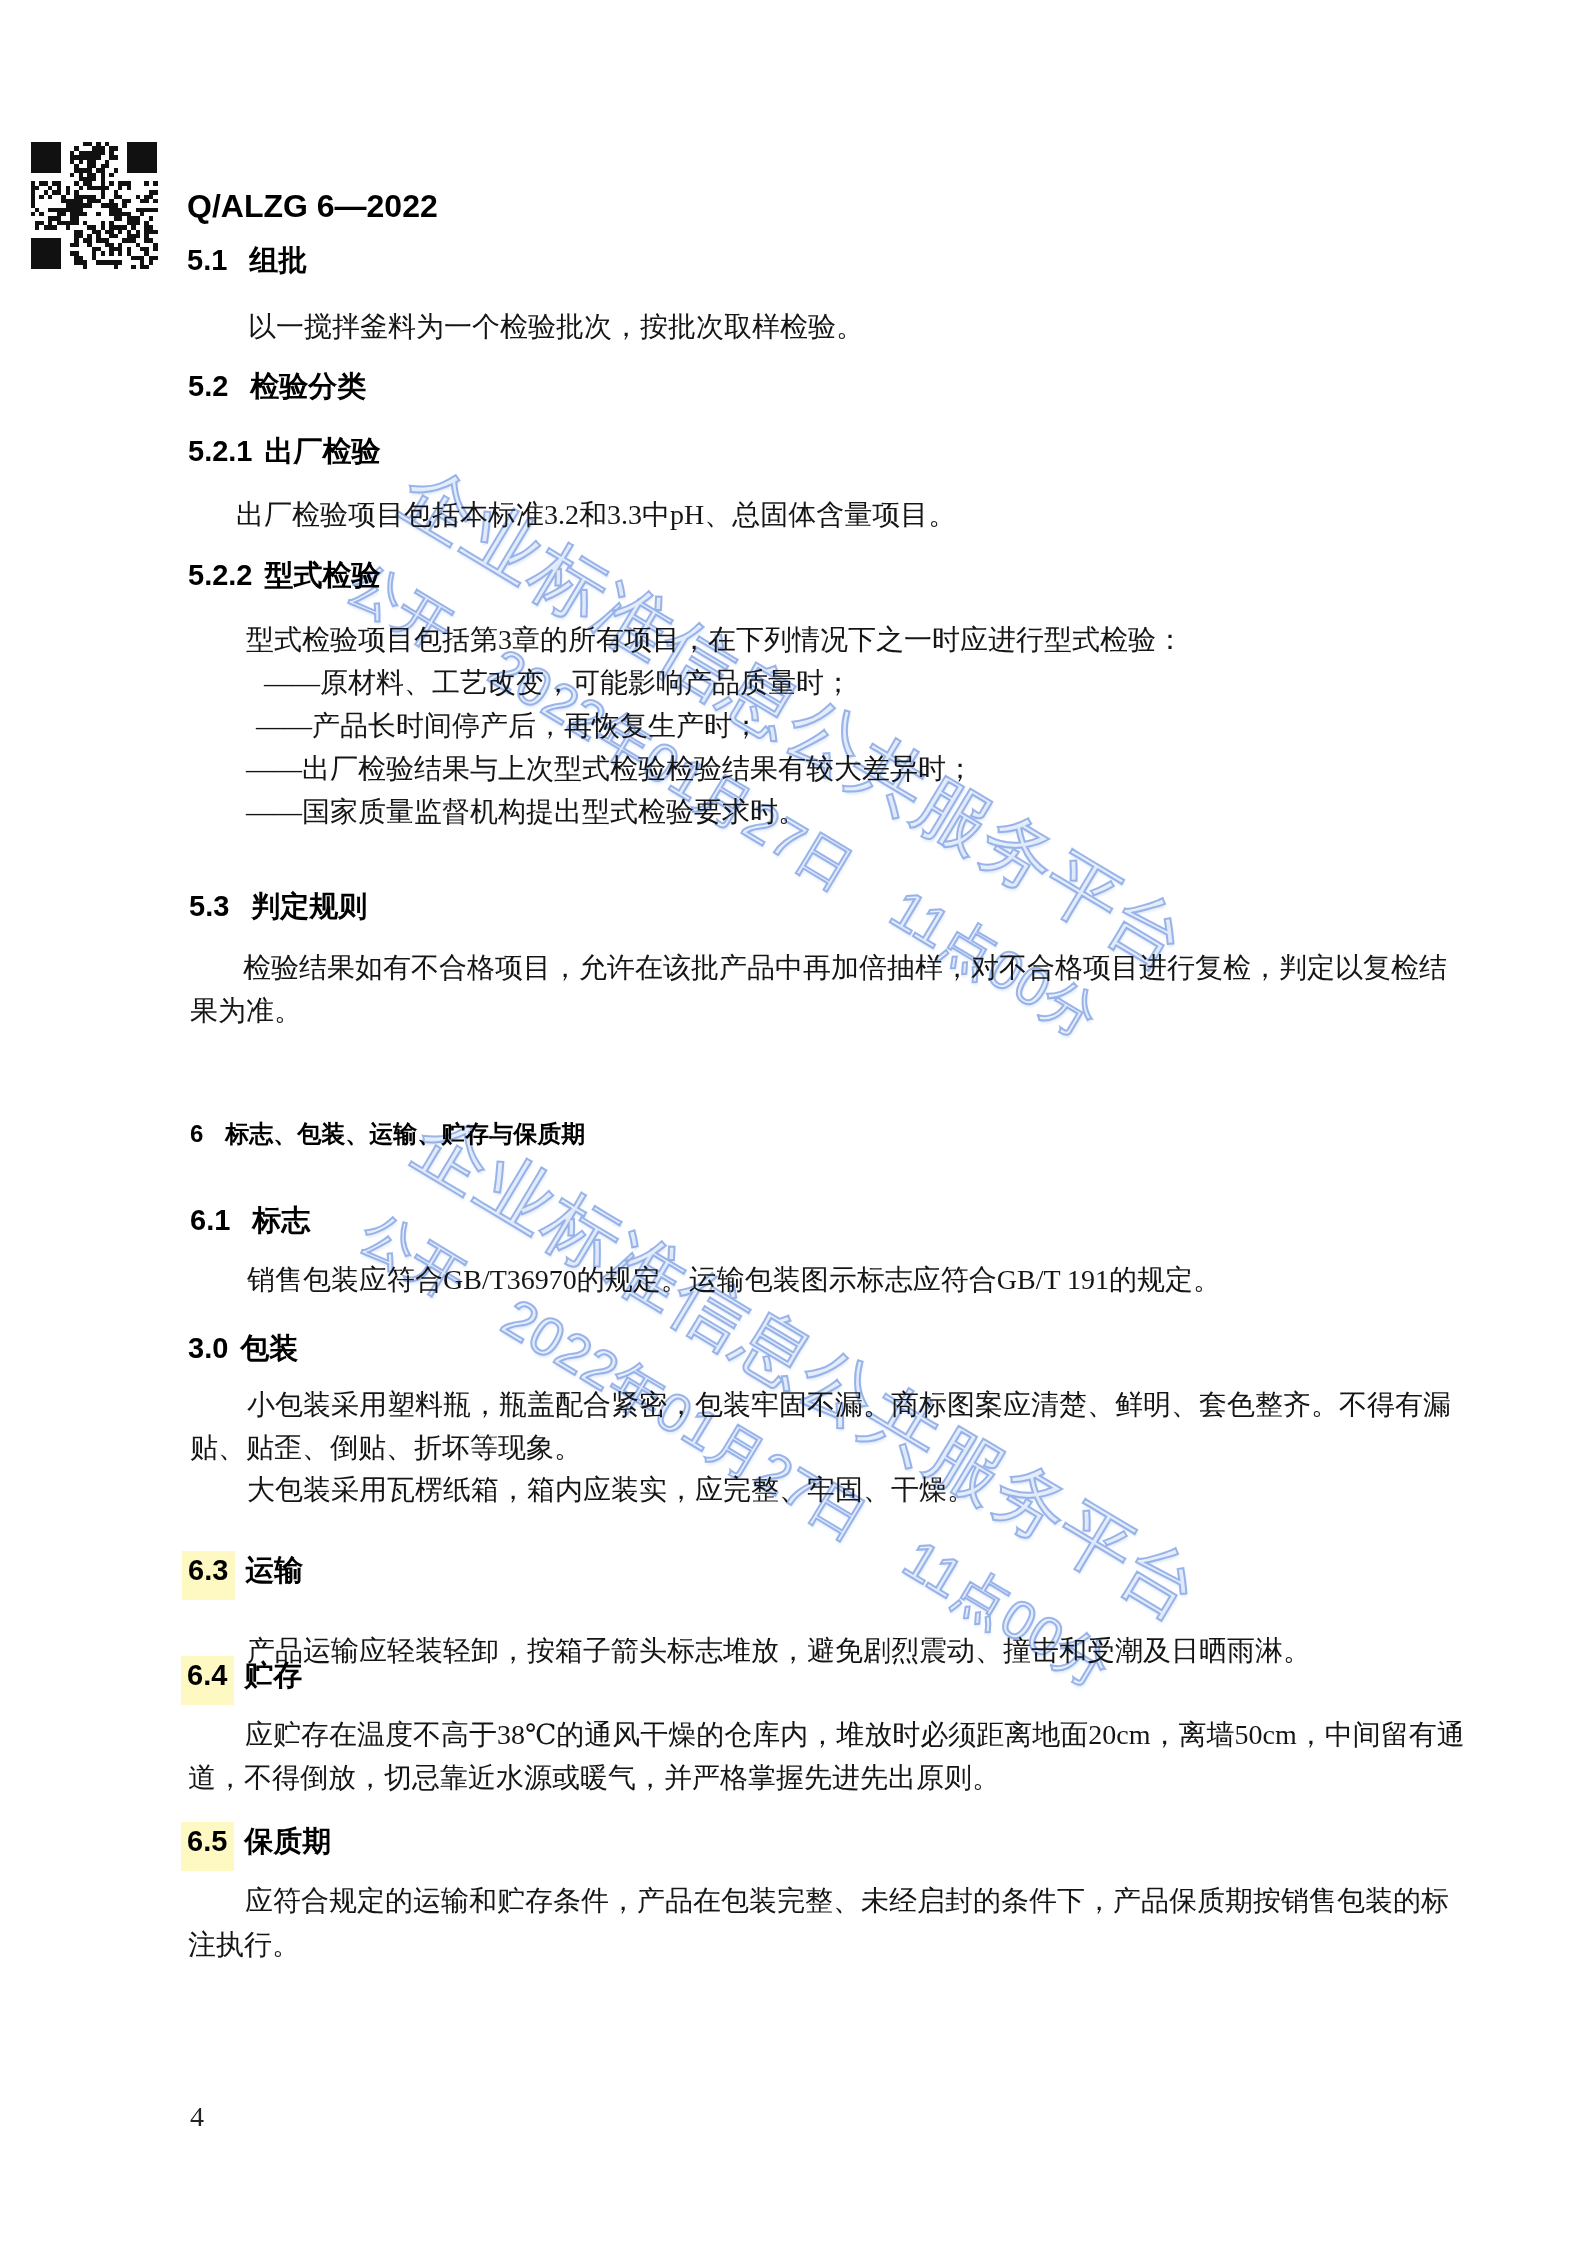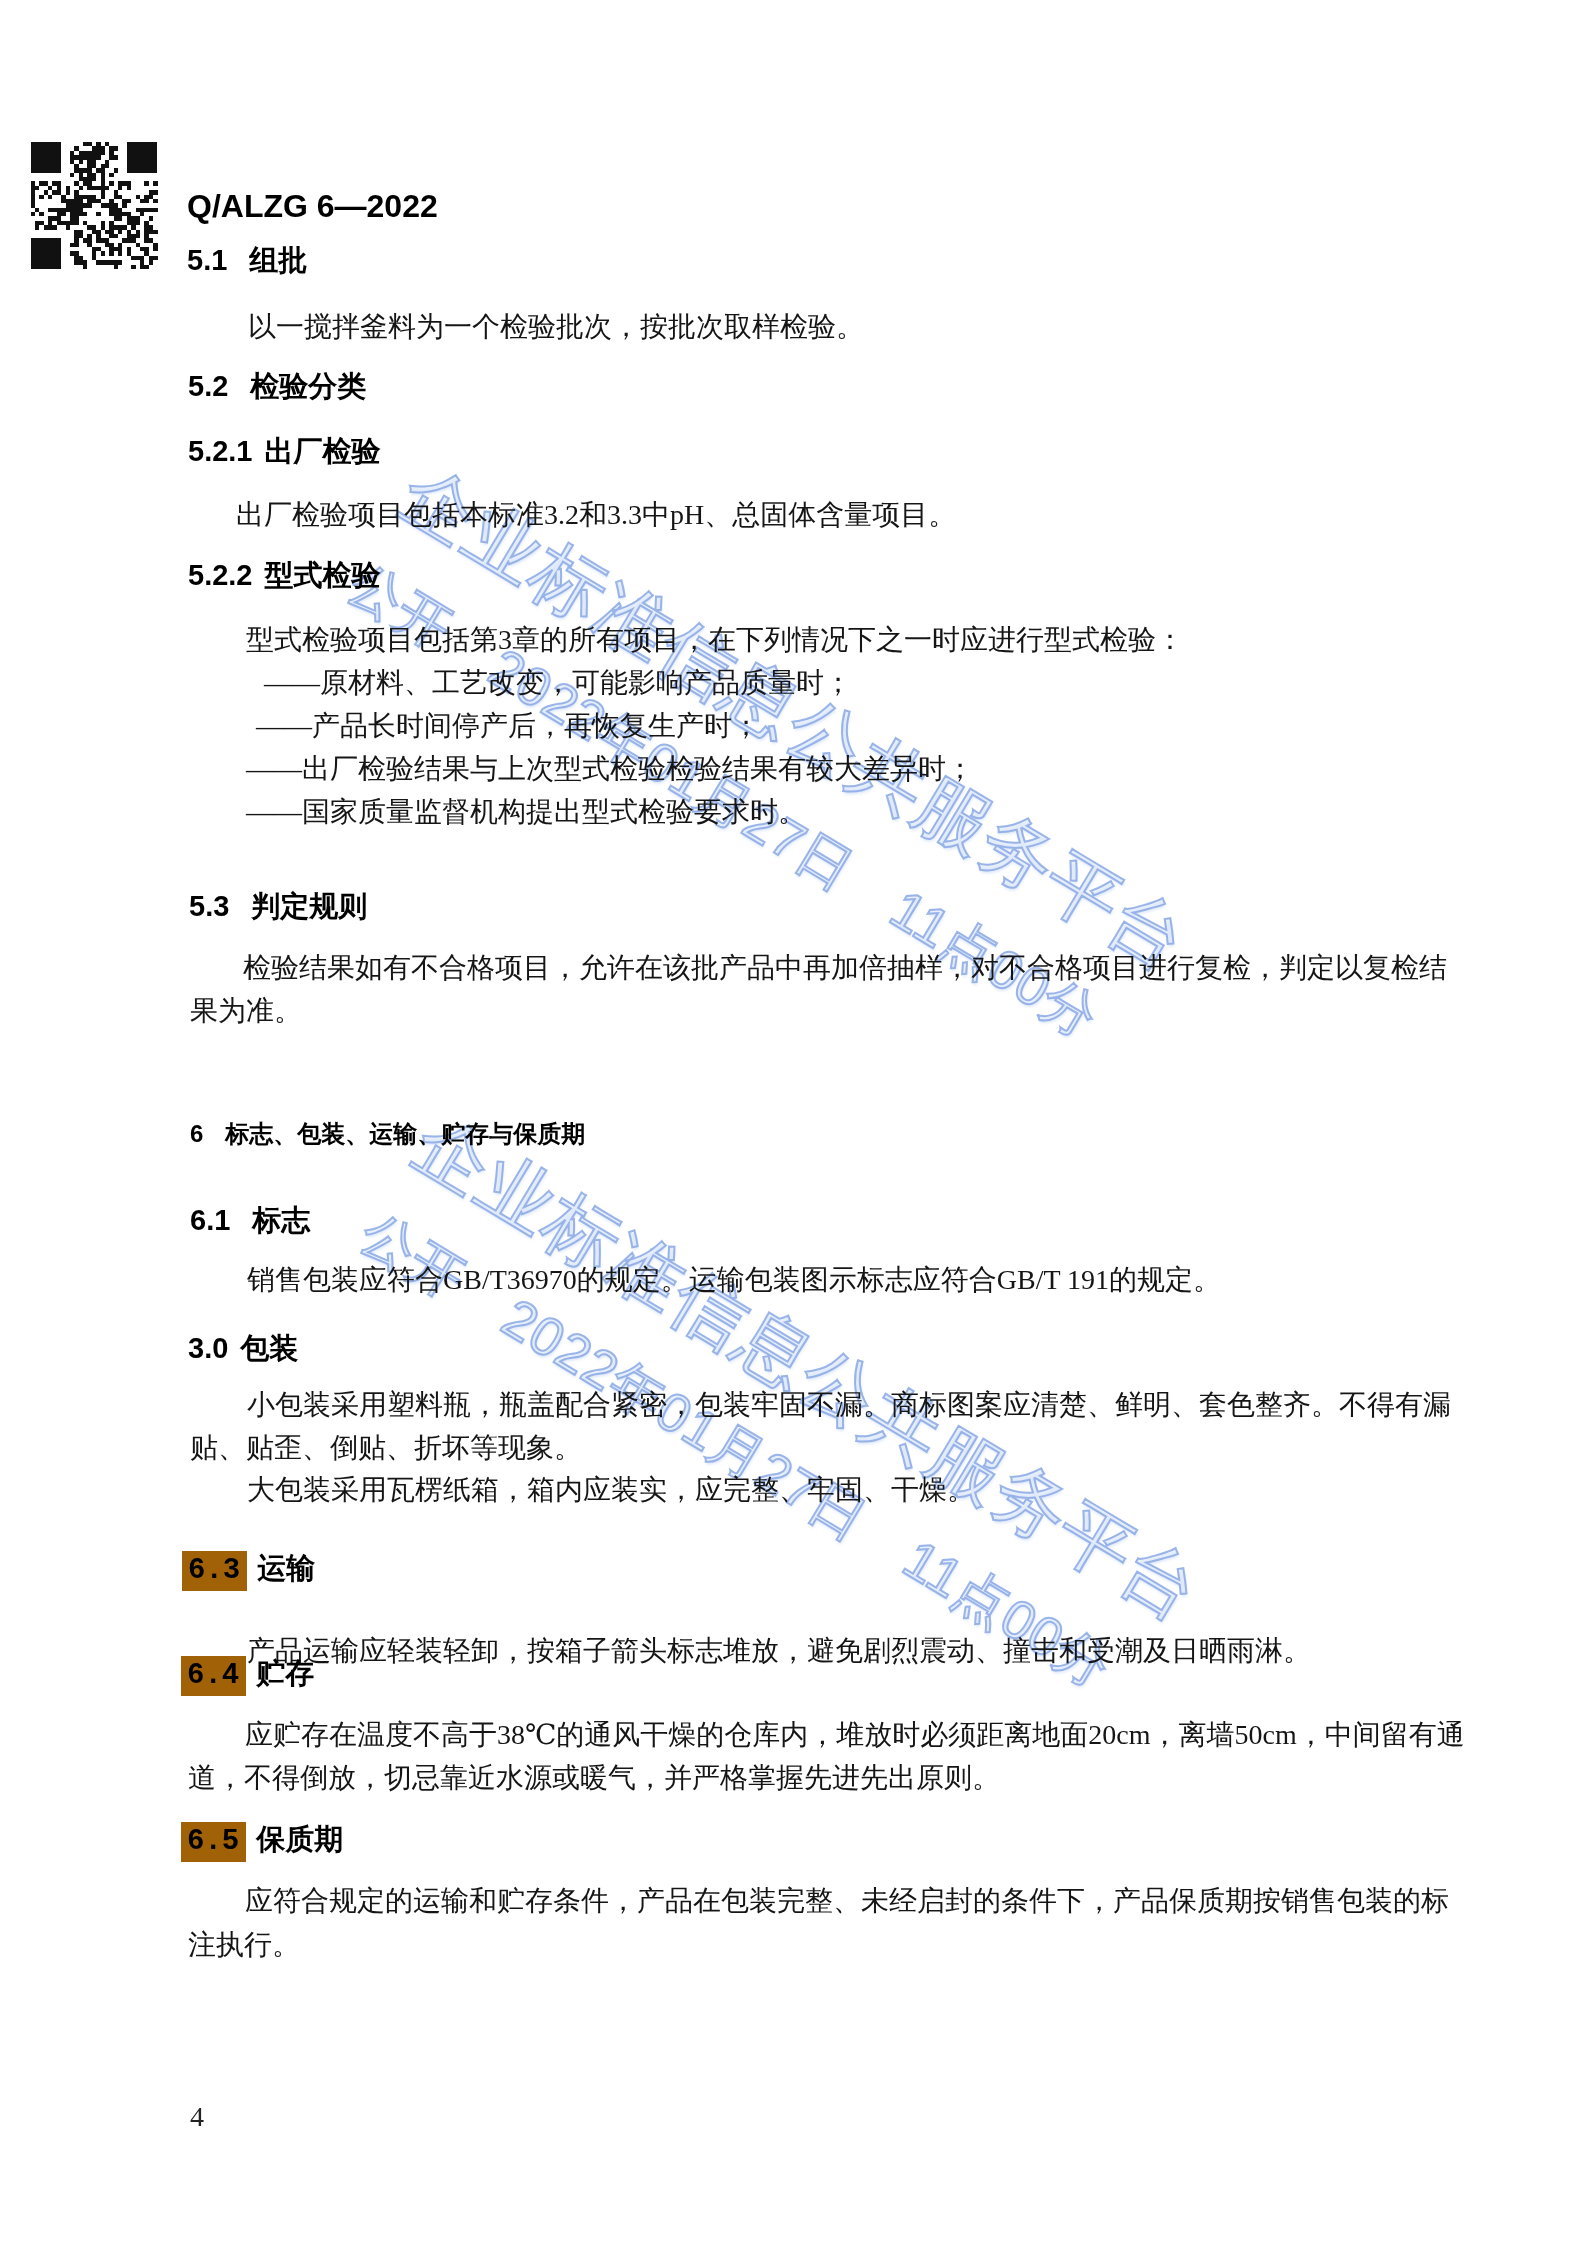--- a/index.html
+++ b/index.html
@@ -32,25 +32,24 @@
   .abs{position:absolute;z-index:2;line-height:1;white-space:nowrap;}
   .h1,.h2{
     font-family:"Liberation Sans","DejaVu Sans",sans-serif;
     font-weight:700;color:#000;
   }
   .h1{font-size:24px;}
   .h2{font-size:29px;}
   .hnum{display:inline-block;margin-right:22px;}
   .hnum.tight{margin-right:12px;}
   .hl .hnum{
-    background:#a16207;
-    padding:5px 7px 6px 6px;
+    background:#fef9c3;
+    padding:5px 7px 15px 6px;
     margin-left:-6px;
     margin-right:10px;
-    font-family:Liberation Mono, monospace;
   }
   .hl{margin-top:-5px;}
   .doc-code{
     font-family:"Liberation Sans","DejaVu Sans",sans-serif;
     font-weight:700;font-size:32px;color:#000;
   }
   .body-line{font-size:28px;color:#151515;}
   .page-num{font-size:28px;color:#222;}
   
   .qr{position:absolute;left:28px;top:142px;width:132px;height:127px;z-index:2;}

